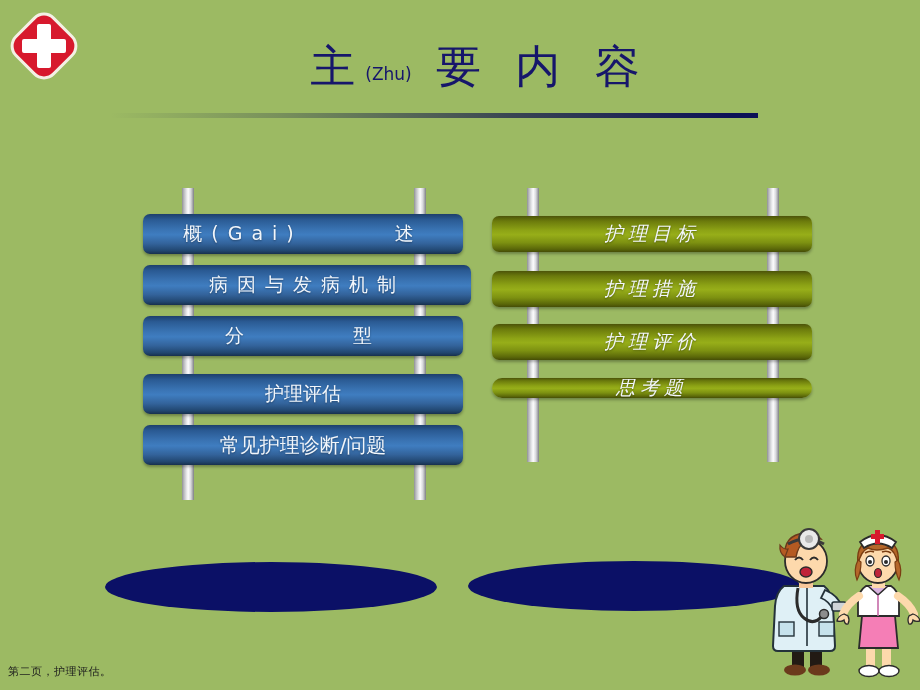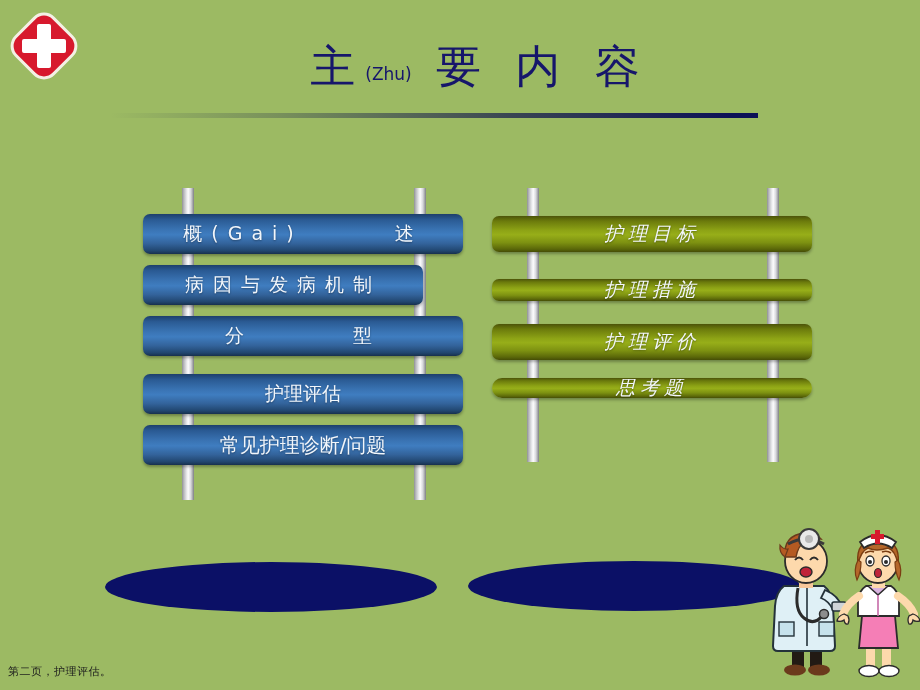--- a/index.html
+++ b/index.html
@@ -180,21 +180,21 @@
   <div class="frame">
     <div class="post" style="left:150px; top:188px; height:312px;"></div>
     <div class="post" style="left:382px; top:188px; height:312px;"></div>
 
     <div class="bar bar-blue track-wide" style="left:111px; top:214px; width:320px; height:40px;">
       <span>概(Gai)</span>
         <span class="spacer-wide"></span>
         <span>述</span>
     </div>
 
-    <div class="bar bar-blue track-wide" style="left:111px; top:265px; width:280px; height:40px;">
+    <div class="bar bar-blue track-wide" style="left:111px; top:265px; width:328px; height:40px;">
       <span>病因与发病机制</span>
     </div>
 
     <div class="bar bar-blue track-wide" style="left:111px; top:316px; width:320px; height:40px;">
       <span>分</span>
         <span class="spacer-mid"></span>
         <span>型</span>
     </div>
 
     <div class="bar bar-blue" style="left:111px; top:374px; width:320px; height:40px;">
@@ -207,21 +207,21 @@
   </div>
 
   <div class="frame">
     <div class="post" style="left:495px; top:188px; height:274px;"></div>
     <div class="post" style="left:735px; top:188px; height:274px;"></div>
 
     <div class="bar bar-olive track-mid" style="left:460px; top:216px; width:320px; height:36px;">
       <span>护理目标</span>
     </div>
 
-    <div class="bar bar-olive track-mid" style="left:460px; top:271px; width:320px; height:22px;margin-top:8px;">
+    <div class="bar bar-olive track-mid" style="left:460px; top:271px; width:320px; height:36px;">
       <span>护理措施</span>
     </div>
 
     <div class="bar bar-olive track-mid" style="left:460px; top:324px; width:320px; height:36px;">
       <span>护理评价</span>
     </div>
 
     <div class="bar bar-olive track-mid" style="left:460px; top:378px; width:320px; height:20px;border-radius:10px;">
       <span>思考题</span>
     </div>

